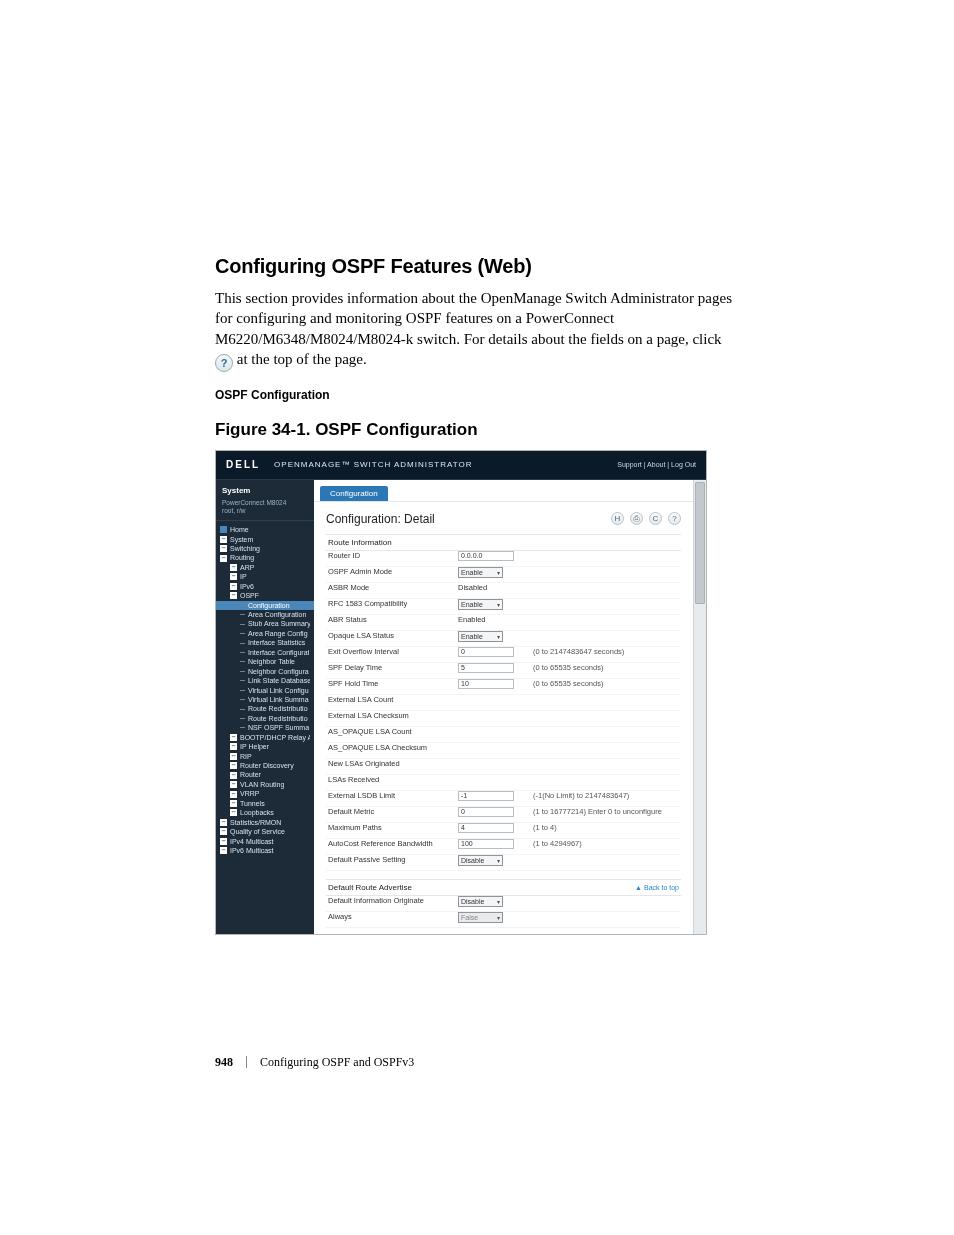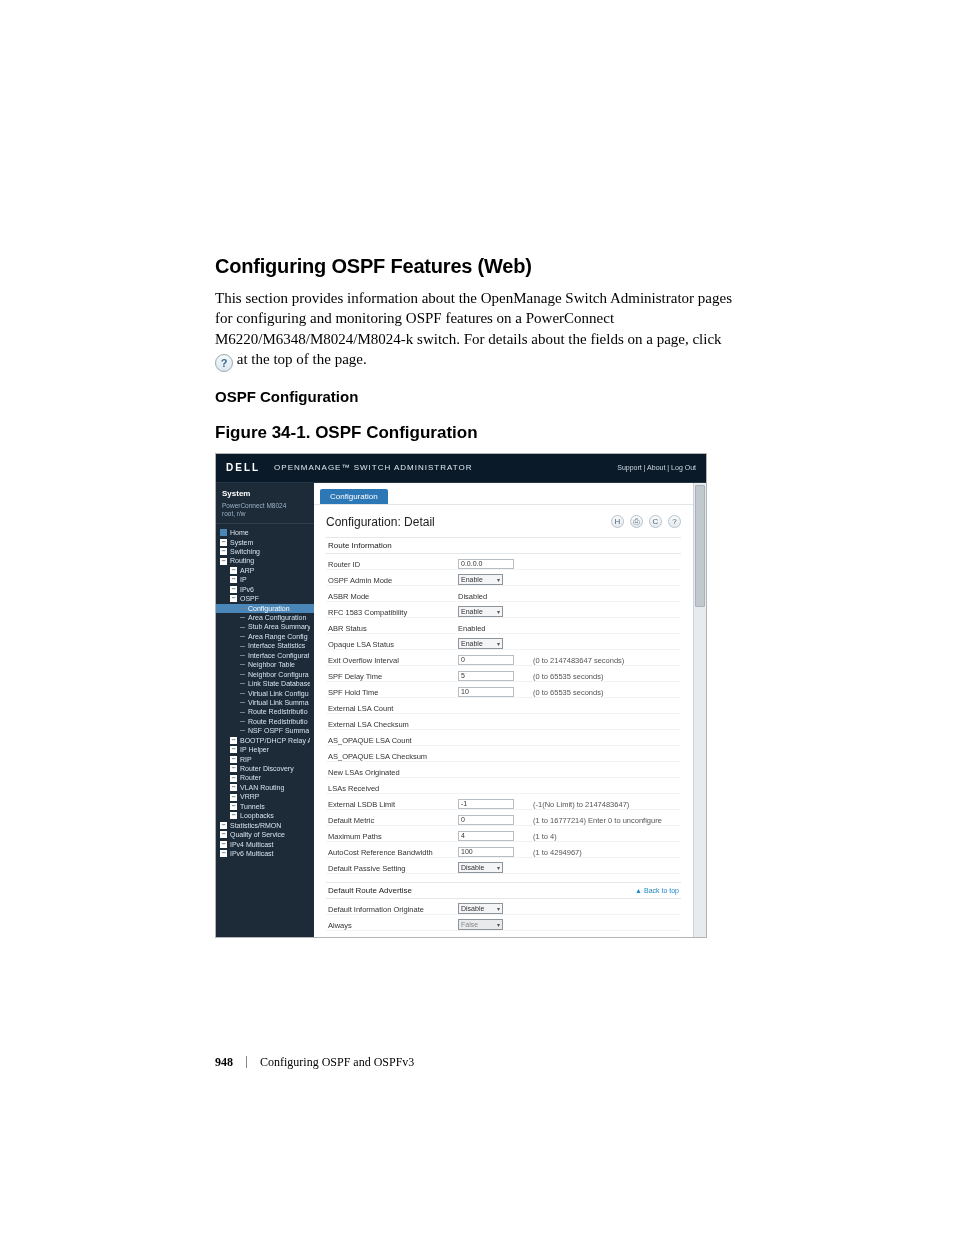--- a/index.html
+++ b/index.html
@@ -39,21 +39,21 @@
     font-family: Arial, sans-serif;
     font-size: 11px;
     font-weight: bold;
     color: #3a6a8f;
     text-align: center;
     line-height: 16px;
   }
   .h2 {
     font-family: 'Helvetica Neue', Arial, sans-serif;
     font-weight: bold;
-    font-size: 15px;
+    font-size: 12px;
     margin: 16px 0 8px 0;
   }
   .fig-caption {
     font-family: 'Helvetica Neue', Arial, sans-serif;
     font-weight: bold;
     font-size: 17px;
     margin: 18px 0 10px 0;
   }
 
   
@@ -197,21 +197,21 @@
     display: flex;
     justify-content: space-between;
     align-items: center;
   }
   .back-top {
     color: #2388c8;
     font-size: 7px;
   }
   .mock-row {
     display: flex;
-    align-items: flex-end;
+    align-items: flex-start;
     border-bottom: 1px solid #f1f3f5;
     height: 15px;
     font-size: 7.5px;
     color: #333;
   }
   .mock-row > div:first-child {
     width: 130px;
     padding-left: 2px;
   }
   .mock-row > div:nth-child(2) {

